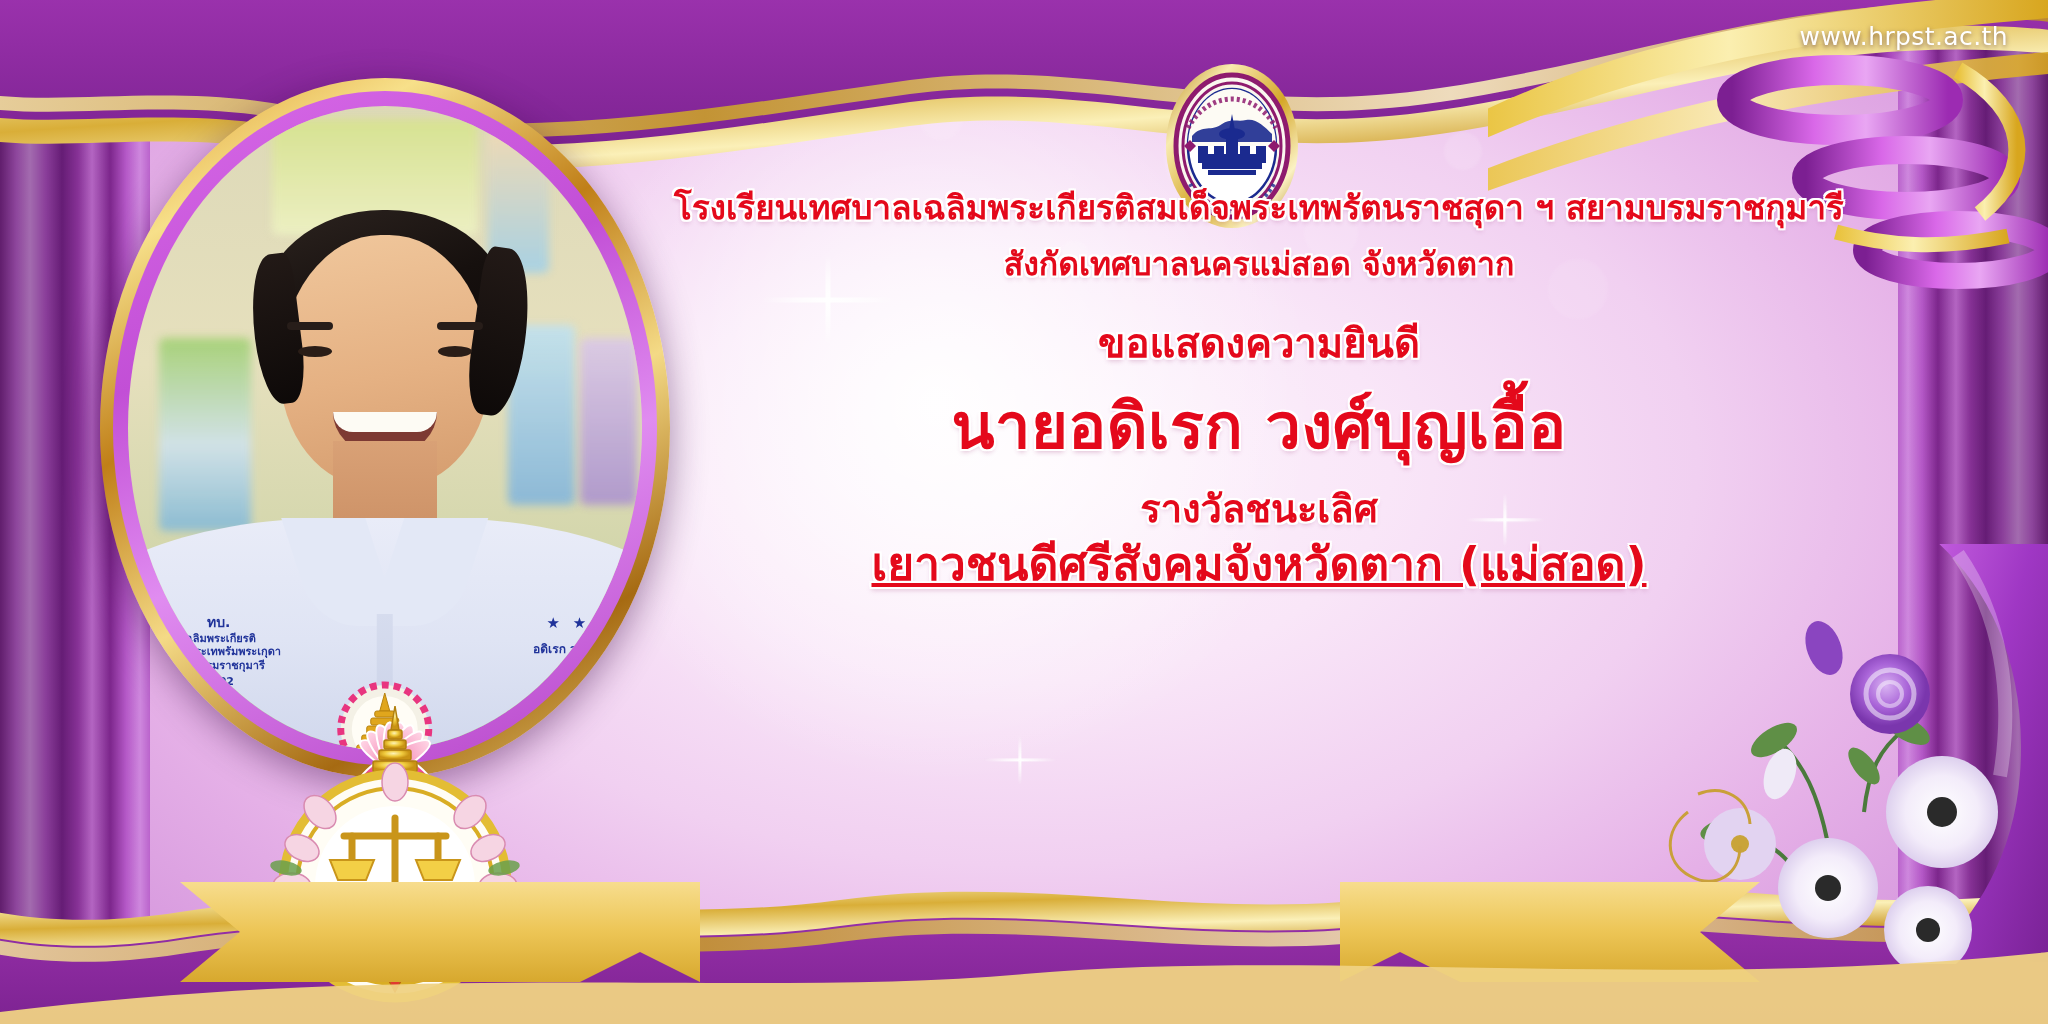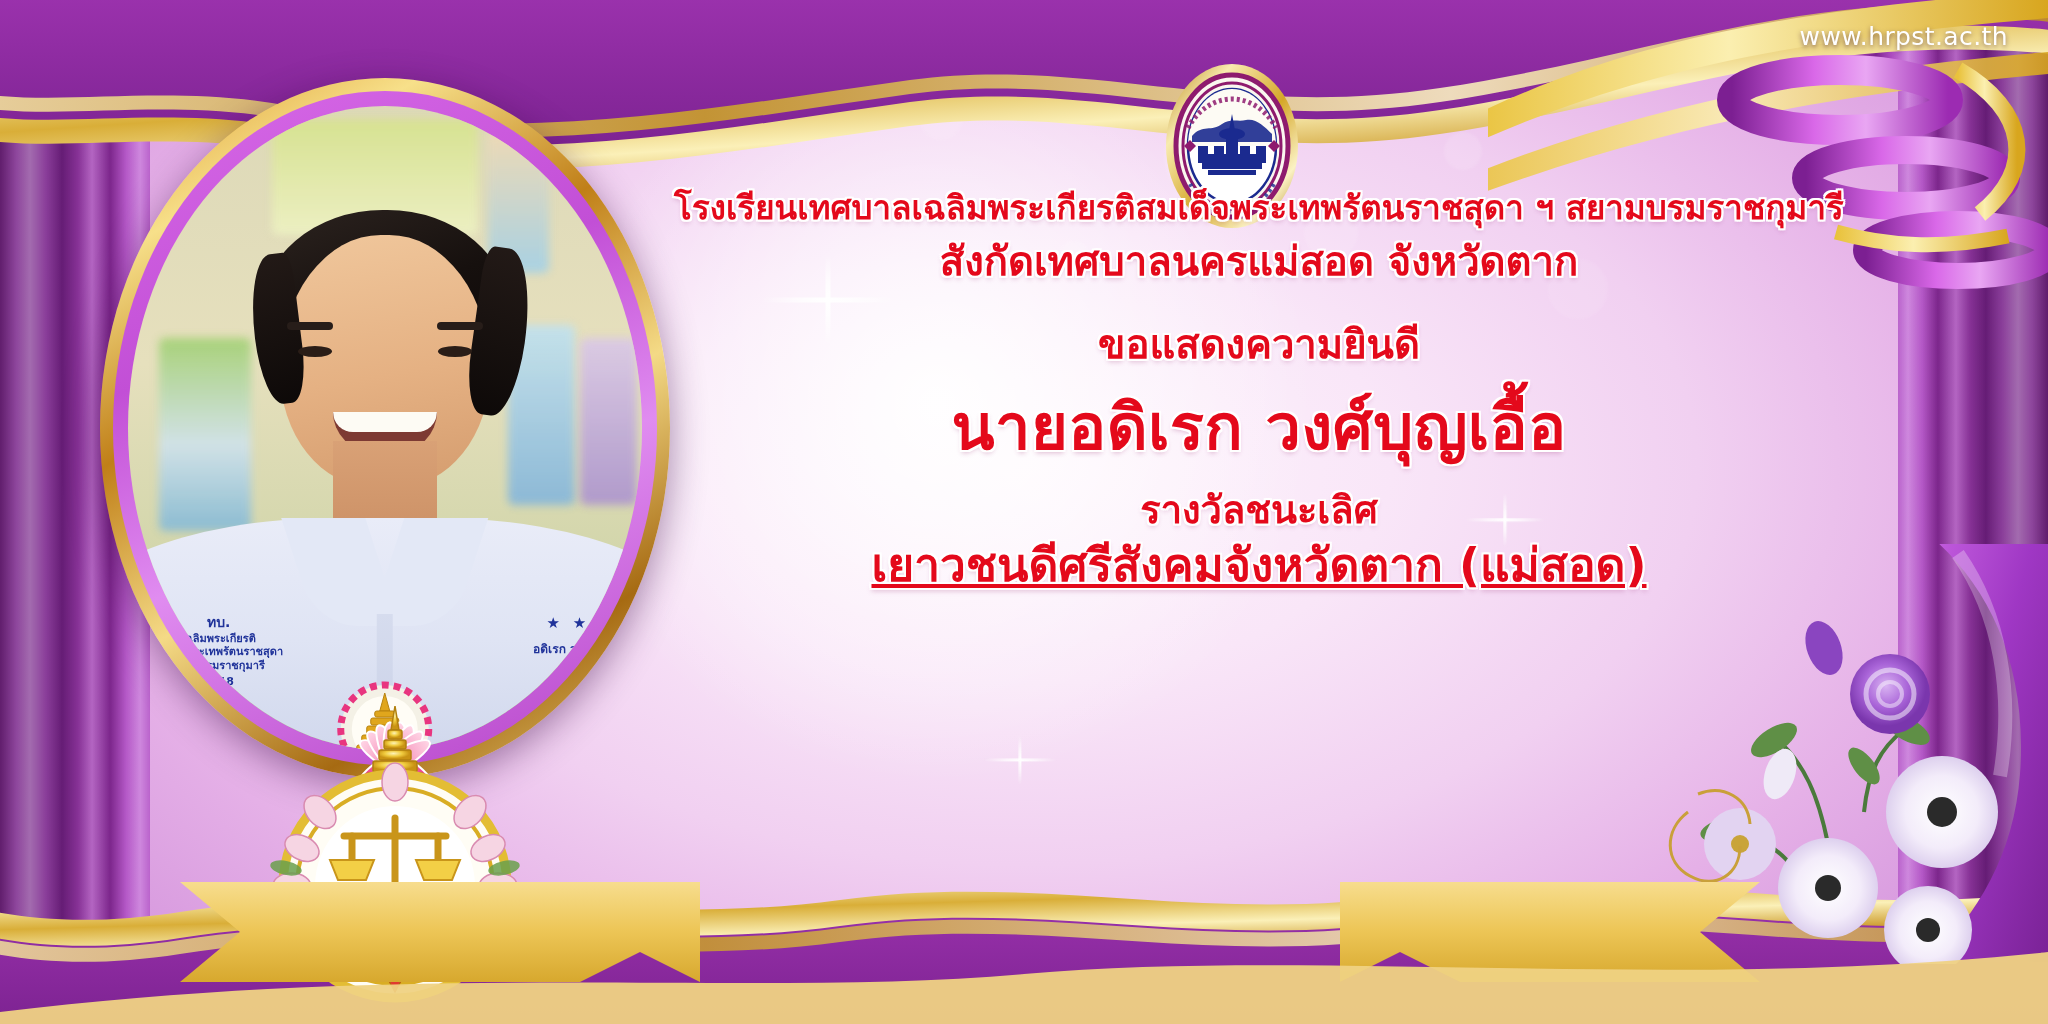--- a/index.html
+++ b/index.html
@@ -120,21 +120,21 @@
   
   .texts{position:absolute;left:560px;right:90px;top:190px;text-align:center;z-index:30;}
   .tline{
     color:#e4091b;font-weight:700;white-space:nowrap;line-height:1.12;
     text-shadow:
       -2px 0 #fff, 2px 0 #fff, 0 -2px #fff, 0 2px #fff,
       -2px -2px #fff, 2px -2px #fff, -2px 2px #fff, 2px 2px #fff,
       0 3px 5px rgba(150,40,110,.30);
   }
   .t-school{font-size:33px;letter-spacing:.1px;}
-  .t-sub   {font-size:40px;margin-top:12px;}
+  .t-sub   {font-size:32px;margin-top:20px;}
   .t-congr {font-size:40px;margin-top:38px;}
   .t-name  {font-size:63px;margin-top:26px;letter-spacing:.5px;}
   .t-prize {font-size:38px;margin-top:26px;}
   .t-award {font-size:46px;margin-top:8px;text-decoration:underline;}
   .t-proj  {font-size:33px;margin-top:32px;}
   .t-org   {font-size:33px;margin-top:6px;}
 
   
   .url{
     position:absolute;right:40px;top:22px;z-index:40;
@@ -302,23 +302,23 @@
           </div>
         <div class="neck"></div>
 
         <div class="shirt">
           <div class="collar-l"></div>
           <div class="collar-r"></div>
           <div class="placket"></div>
           <div class="badge-txt" style="left:14%;top:96px;width:130px;">
             <div style="font-size:14px;">ทบ.</div>
             <div>เฉลิมพระเกียรติ</div>
-            <div>สมเด็จพระเทพรัตนราชสุดา</div>
+            <div>สมเด็จพระเทพรัมพระเกุดา</div>
             <div>สยามบรมราชกุมารี</div>
-            <div style="margin-top:2px;">1818</div>
+            <div style="margin-top:2px;">1302</div>
           </div>
           <div class="stars" style="right:14%;top:96px;">★ ★ ★</div>
           <div class="badge-txt" style="right:8%;top:124px;width:150px;font-size:12px;">อดิเรก  วงศ์บุญเอื้อ</div>
           <svg class="crest-mini" viewBox="0 0 116 120">
             <circle cx="58" cy="62" r="44" fill="#f4f1e6"></circle>
             <g fill="#e8357f">
               <circle cx="58" cy="62" r="44" fill="none" stroke="#e8357f" stroke-width="7" stroke-dasharray="7 5"></circle>
             </g>
             <circle cx="58" cy="62" r="33" fill="#fffdf6"></circle>
             <g fill="#e0a61c" stroke="#b8820f" stroke-width="1">

